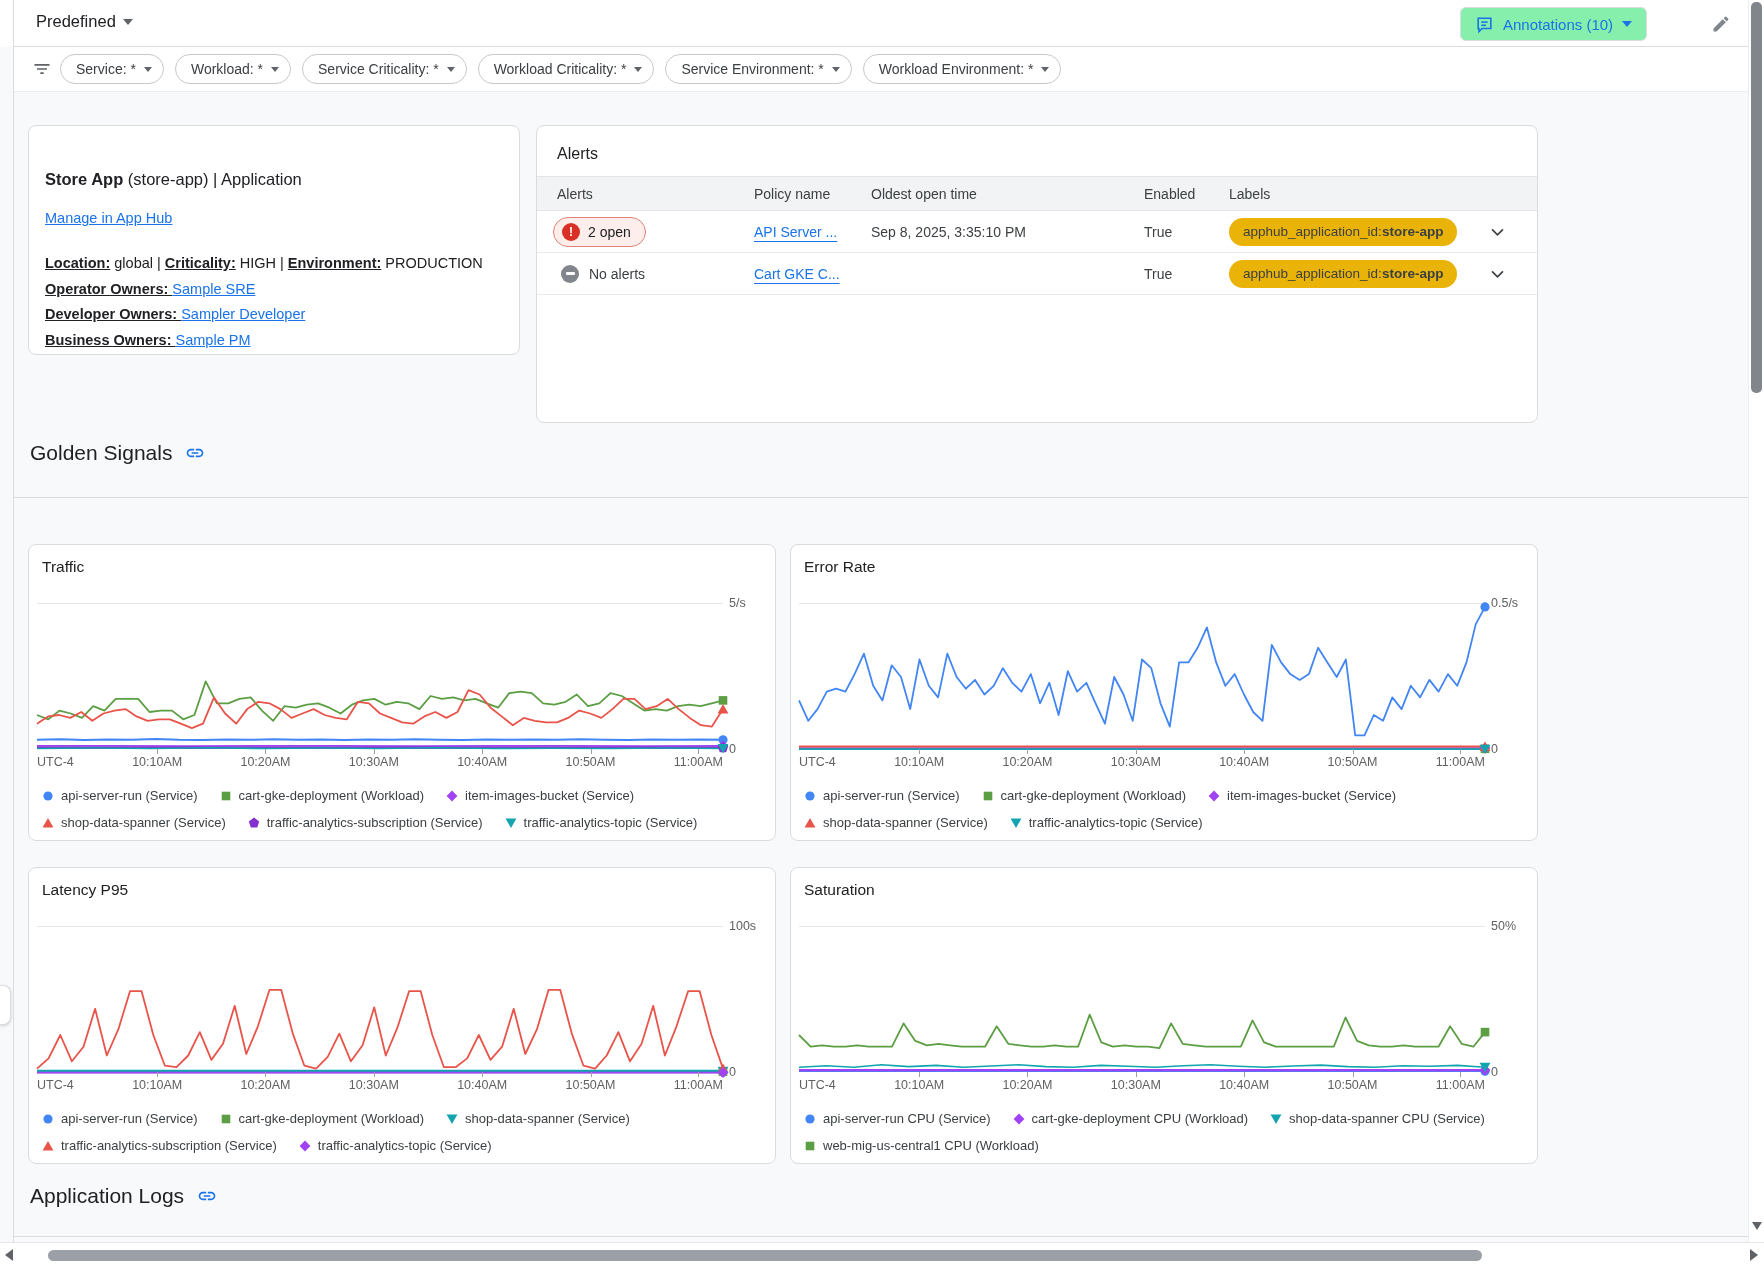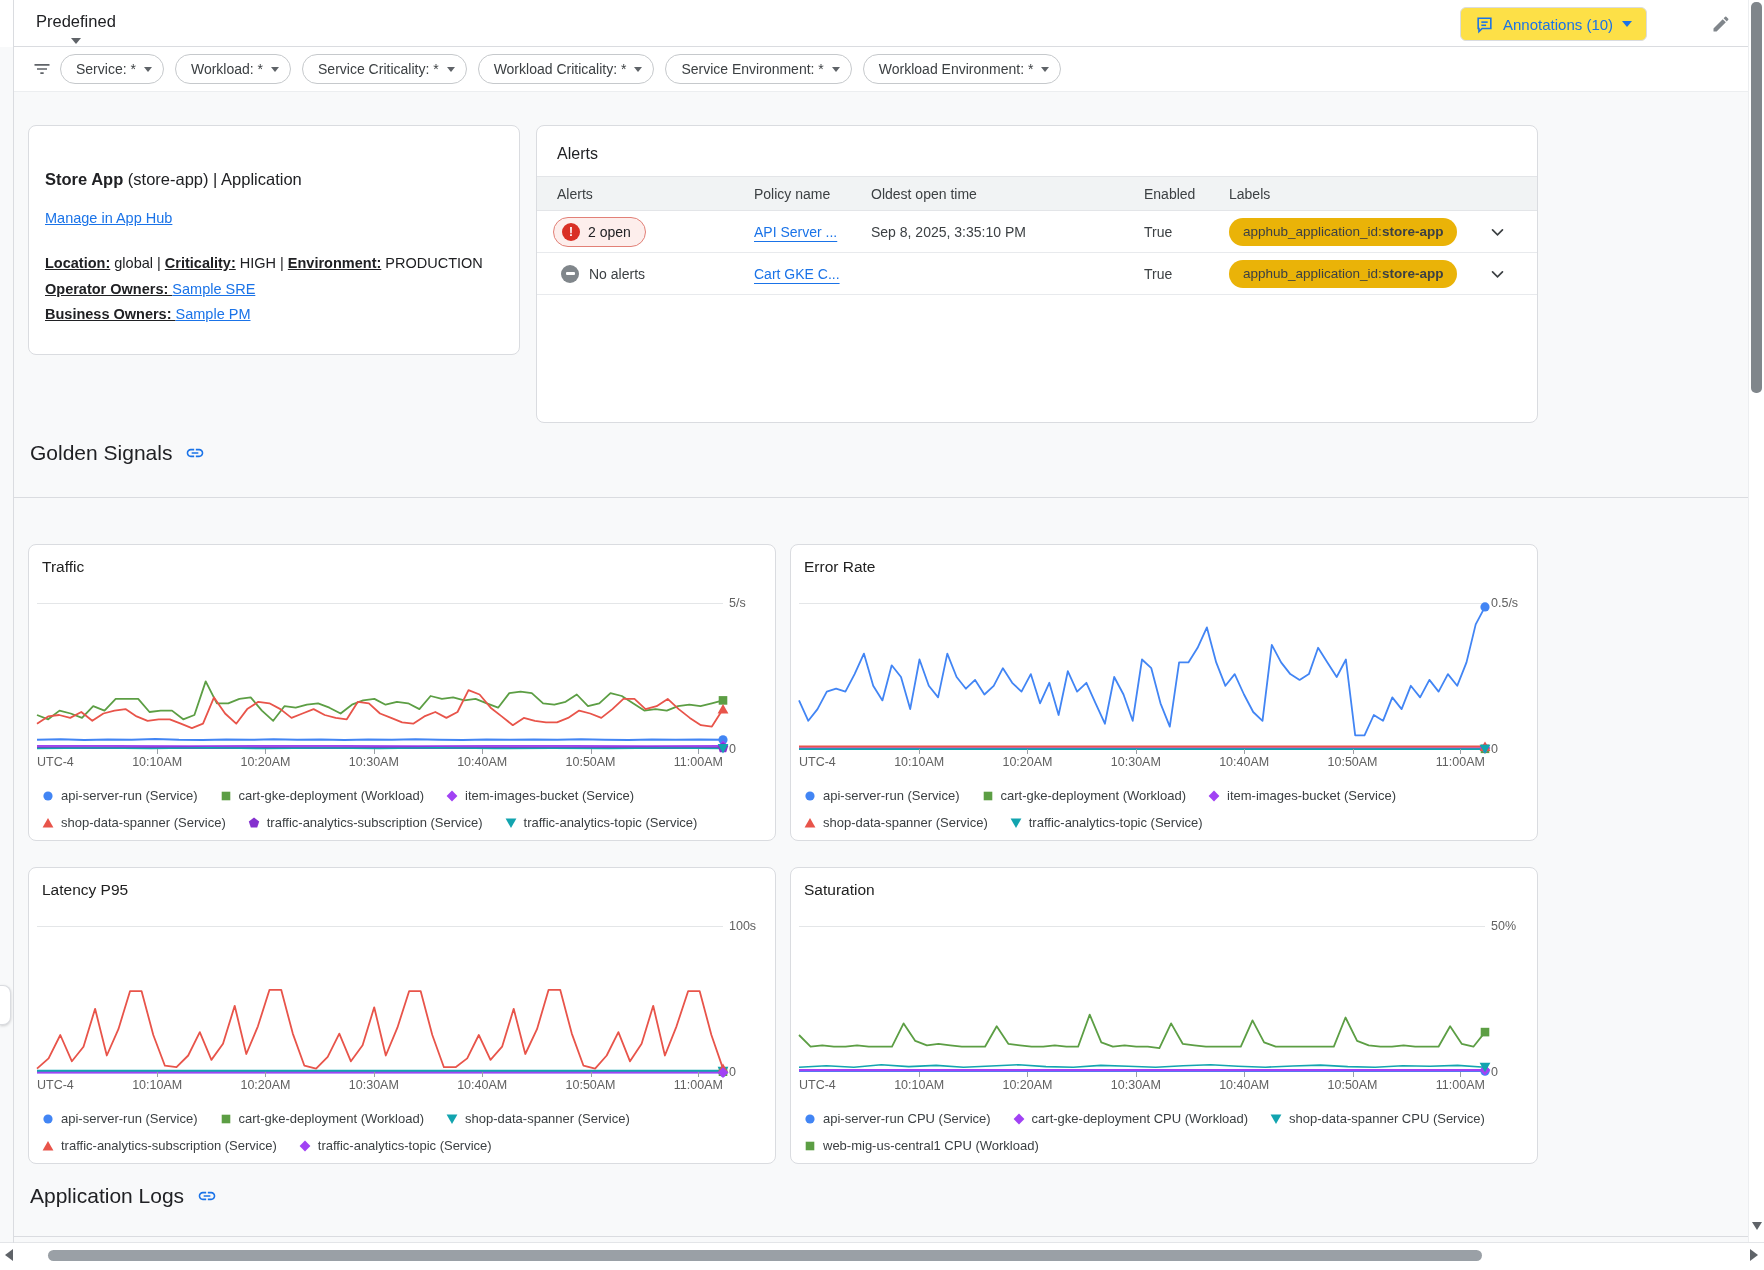--- a/index.html
+++ b/index.html
@@ -4,23 +4,23 @@
 <style>
   * { margin:0; padding:0; box-sizing:border-box; }
   html,body { width:1764px; height:1270px; }
   body { font-family:"Liberation Sans", sans-serif; background:#f8f9fa; overflow:hidden; color:#202124; }
   #page { position:relative; width:1764px; height:1270px; }
 
   
   .vline { position:absolute; left:13px; top:0; width:1px; height:1243px; background:#dadce0; z-index:5; }
   .corner-white { position:absolute; left:0; top:0; width:13px; height:47px; background:#fff; }
   .header-bar { position:absolute; left:14px; top:0; width:1734px; height:47px; background:#fff; border-bottom:1px solid #dadce0; }
-  .view-selector { position:absolute; left:22px; top:12px; display:flex; align-items:center; gap:7px; font-size:16.5px; color:#202124; cursor:pointer;flex-direction:column; }
+  .view-selector { position:absolute; left:22px; top:12px; display:flex; align-items:center; gap:7px; font-size:16.5px; color:#202124; cursor:pointer; }
   .caret-down { width:0; height:0; border-left:5px solid transparent; border-right:5px solid transparent; border-top:6px solid #5f6368; }
-  .annotations-btn { position:absolute; left:1446px; top:7px; height:34px; padding:0 14px; display:flex; align-items:center; gap:9px; background:#fde047; border:1px solid #dadce0; border-radius:6px; color:#1a73e8; font-size:15px; font-weight:500; cursor:pointer; }
+  .annotations-btn { position:absolute; left:1446px; top:7px; height:34px; padding:0 14px; display:flex; align-items:center; gap:9px; background:#86efac; border:1px solid #dadce0; border-radius:6px; color:#1a73e8; font-size:15px; font-weight:500; cursor:pointer; }
   .annotations-btn .caret-down { border-top-color:#1a73e8; }
   .pencil-btn { position:absolute; left:1694px; top:11px; width:26px; height:26px; display:flex; align-items:center; justify-content:center; cursor:pointer; }
 
   .filter-bar { position:absolute; left:14px; top:47px; width:1734px; height:45px; background:#fff; border-bottom:1px solid #eceef0; display:flex; align-items:center; }
   .filter-icon-wrap { margin-left:14px; width:28px; display:flex; justify-content:center; }
   .chips { display:flex; align-items:center; gap:11px; margin-left:4px; }
   .chip { height:30px; border:1px solid #c6c9cc; border-radius:15px; background:#fff; display:flex; align-items:center; gap:8px; padding:0 11px 0 15px; font-size:14px; font-weight:500; color:#3c4043; cursor:pointer; white-space:nowrap; }
   .chip .caret-down { border-top-width:5px; border-left-width:4.5px; border-right-width:4.5px; }
 
   
@@ -153,20 +153,23 @@
     <div class="store-title">
       <b>Store App</b><span> (store-app) | Application</span>
     </div>
     <a class="applink manage-link">Manage in App Hub</a>
     <div class="store-info">
       <div>
         <b>Location:</b><span> global | </span><b>Criticality:</b><span> HIGH | </span><b>Environment:</b><span> PRODUCTION</span>
       </div>
       <div>
         <b>Operator Owners: </b><a class="applink">Sample SRE</a>
+      </div>
+      <div>
+        <b>Developer Owners: </b><a class="applink">Sampler Developer</a>
       </div>
       <div>
         <b>Business Owners: </b><a class="applink">Sample PM</a>
       </div>
     </div>
   </div>
 
   <div class="card" id="alerts-card">
     <div class="alerts-title">Alerts</div>
     <div class="alerts-table">

